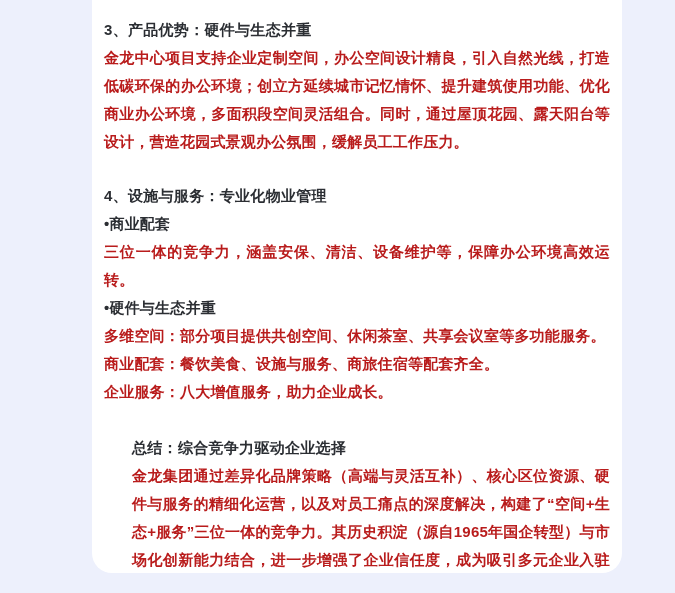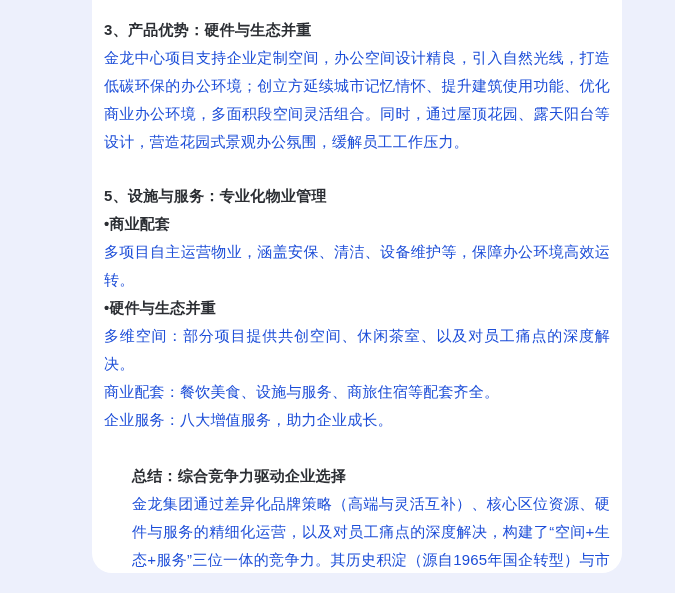--- a/index.html
+++ b/index.html
@@ -36,22 +36,22 @@
     line-height: 28px;
     font-weight: 700;
     color: #2B2E33;
     text-align: justify;
     letter-spacing: 0.3px;
   }
   .card p {
     margin: 0;
     font-size: 15px;
     line-height: 28px;
-    font-weight: 400;
-    color: #1d4ed8;
+    font-weight: 700;
+    color: #b91c1c;
     text-align: justify;
     letter-spacing: 0.2px;
   }
   .card p.bullet-heading {
     font-weight: 700;
     color: #2B2E33;
   }
   section.gap-md { margin-top: 26px; }
   section.gap-lg { margin-top: 28px; margin-left: 28px; }
 </style>
@@ -60,25 +60,25 @@
 
 <div class="page">
   <div class="card">
 
     <section>
       <h3>3、产品优势：硬件与生态并重</h3>
       <p>金龙中心项目支持企业定制空间，办公空间设计精良，引入自然光线，打造低碳环保的办公环境；创立方延续城市记忆情怀、提升建筑使用功能、优化商业办公环境，多面积段空间灵活组合。同时，通过屋顶花园、露天阳台等设计，营造花园式景观办公氛围，缓解员工工作压力。</p>
     </section>
 
     <section class="gap-md">
-      <h3>5、设施与服务：专业化物业管理</h3>
+      <h3>4、设施与服务：专业化物业管理</h3>
       <p class="bullet-heading">•商业配套</p>
-      <p>多项目自主运营物业，涵盖安保、清洁、设备维护等，保障办公环境高效运转。</p>
+      <p>三位一体的竞争力，涵盖安保、清洁、设备维护等，保障办公环境高效运转。</p>
       <p class="bullet-heading">•硬件与生态并重</p>
-      <p>多维空间：部分项目提供共创空间、休闲茶室、以及对员工痛点的深度解决。</p>
+      <p>多维空间：部分项目提供共创空间、休闲茶室、共享会议室等多功能服务。</p>
       <p>商业配套：餐饮美食、设施与服务、商旅住宿等配套齐全。</p>
       <p>企业服务：八大增值服务，助力企业成长。</p>
     </section>
 
     <section class="gap-lg">
       <h3>总结：综合竞争力驱动企业选择</h3>
       <p>金龙集团通过差异化品牌策略（高端与灵活互补）、核心区位资源、硬件与服务的精细化运营，以及对员工痛点的深度解决，构建了“空间+生态+服务”三位一体的竞争力。其历史积淀（源自1965年国企转型）与市场化创新能力结合，进一步增强了企业信任度，成为吸引多元企业入驻的核心原因。</p>
     </section>
 
   </div>

